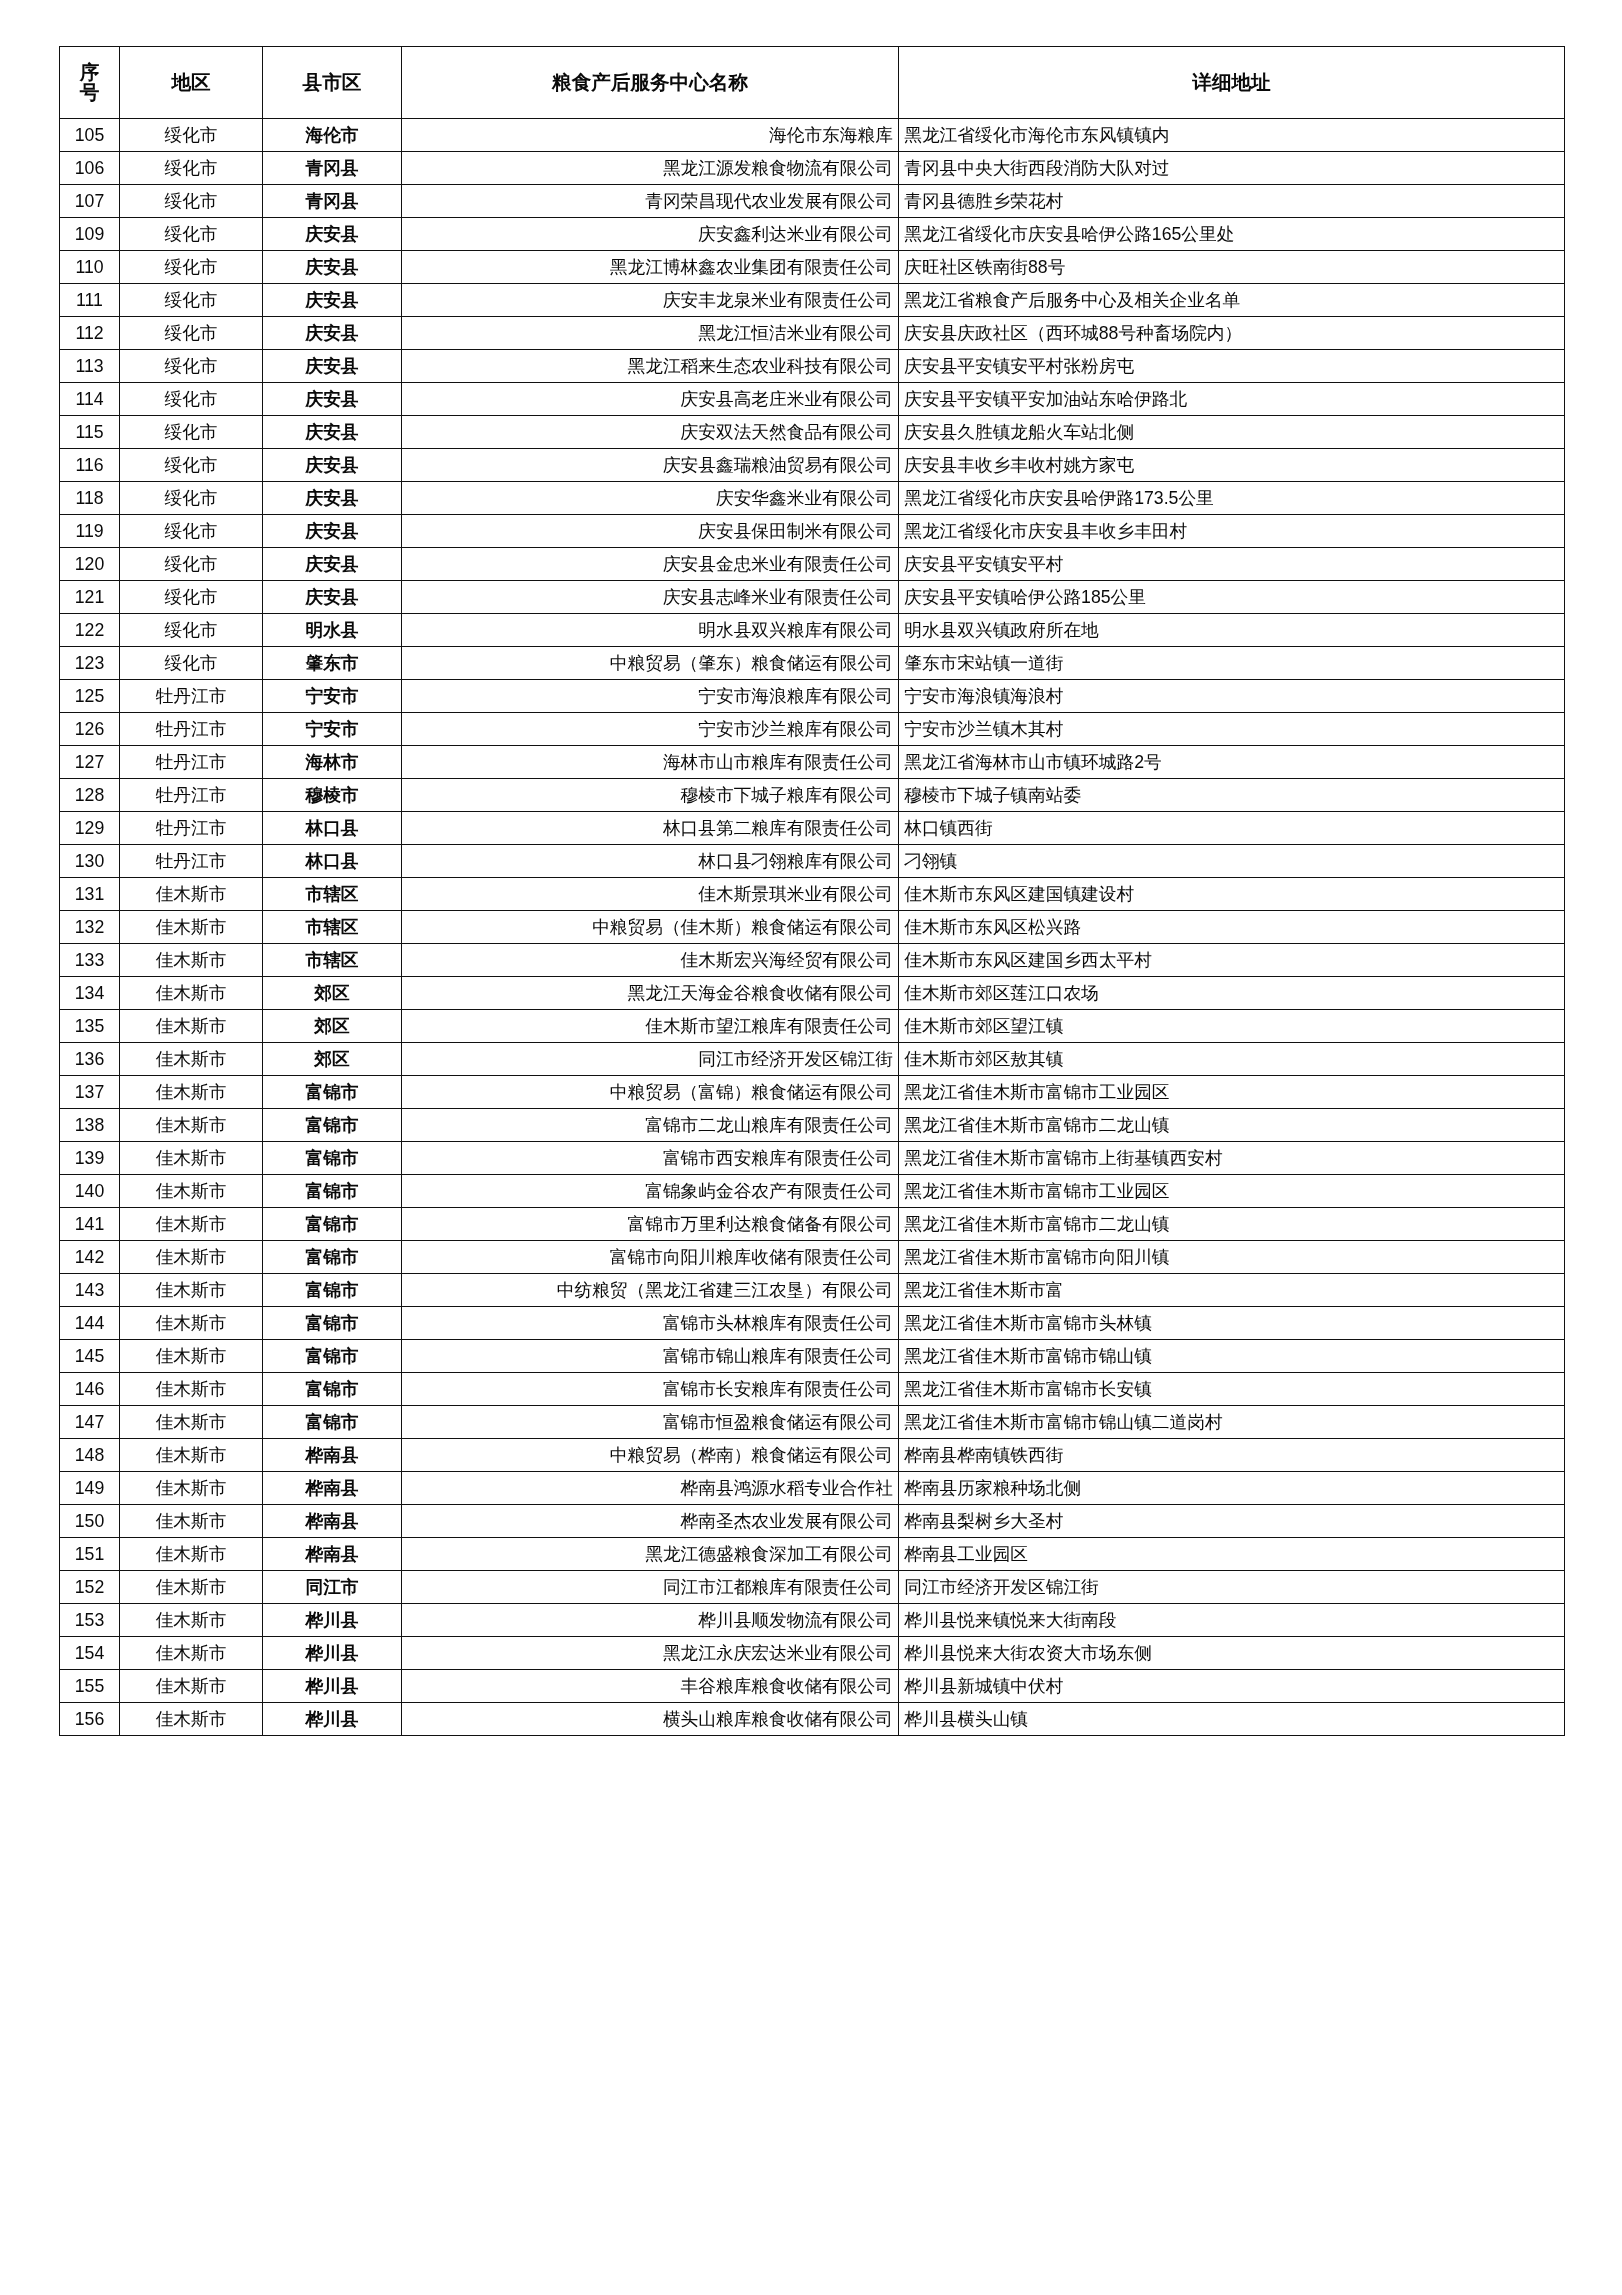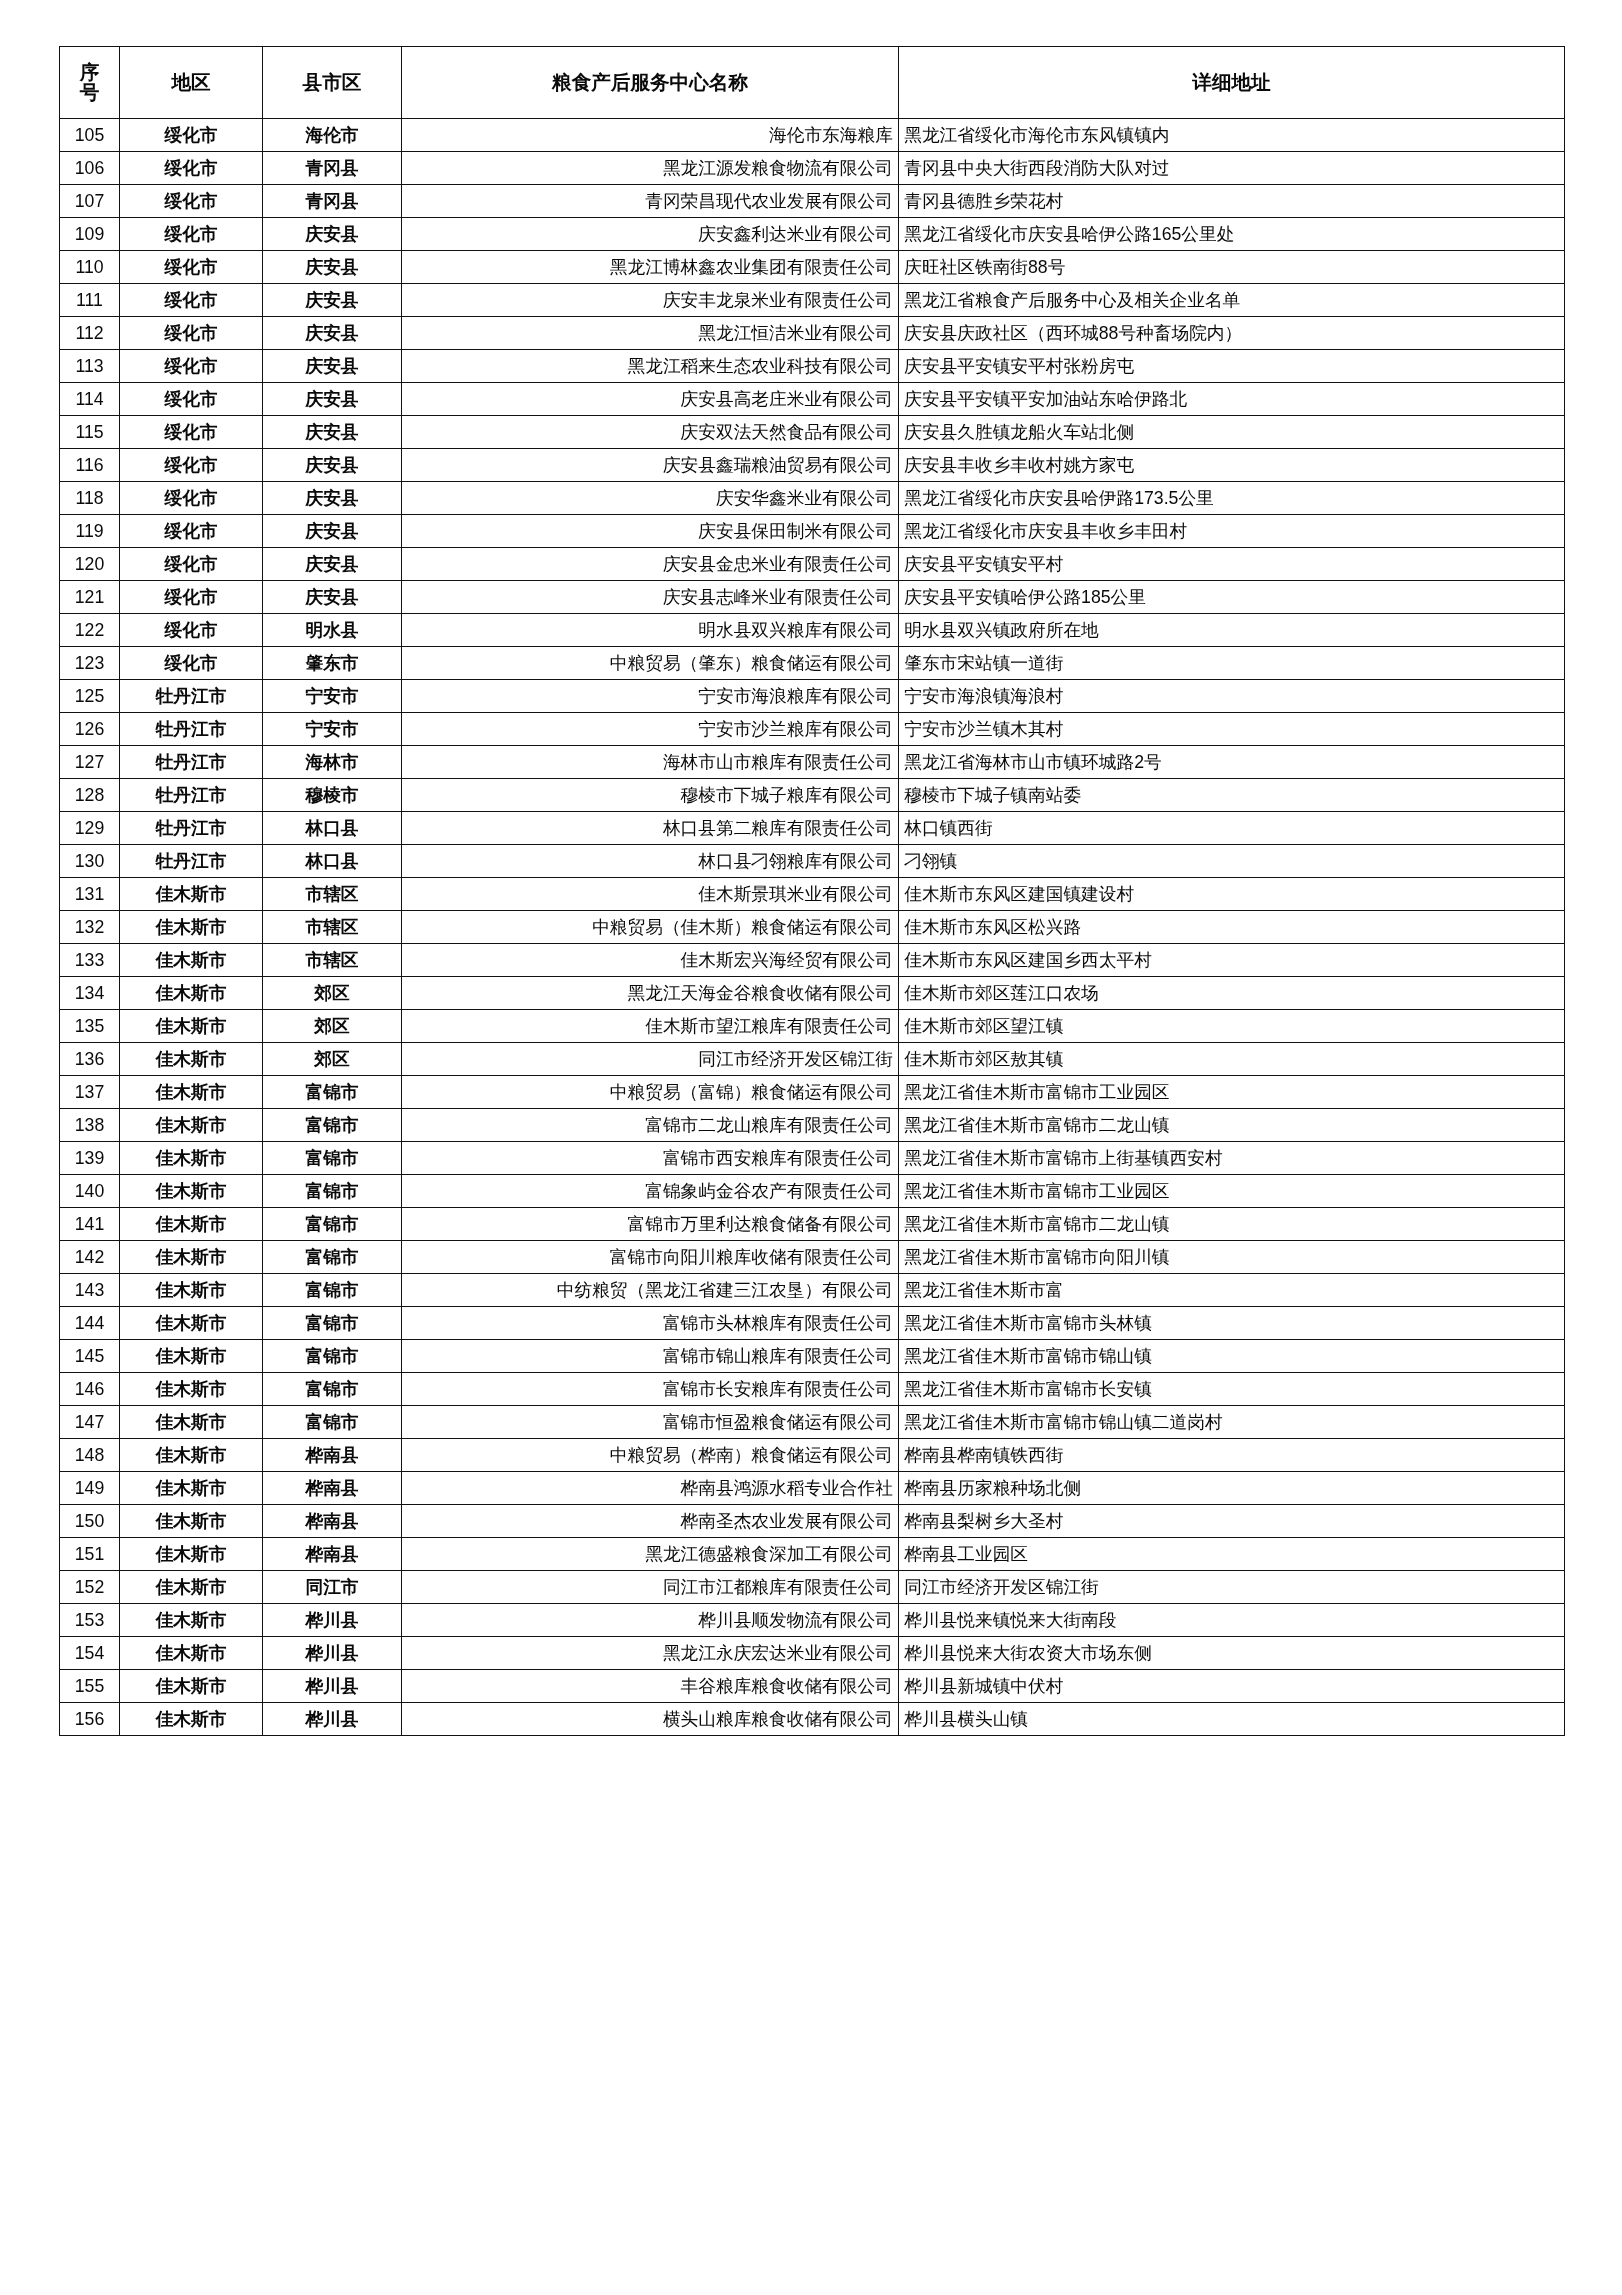--- a/index.html
+++ b/index.html
@@ -49,21 +49,21 @@
     height: 63px;
     font-size: 19.6px;
   }
   col.c-idx   { width: 60px; }
   col.c-reg   { width: 143px; }
   col.c-cnty  { width: 139px; }
   col.c-name  { width: 497px; }
   col.c-addr  { width: 666px; }
 
   td.idx  { text-align: center; font-size: 16.4px; }
-  td.reg  { text-align: center; font-weight: bold; }
+  td.reg  { text-align: center; font-weight: normal; }
   td.cnty { text-align: center; font-weight: bold; }
   td.name { text-align: right; padding-left: 7.9px; }
   td.addr { text-align: left; padding-left: 7.9px; }
 
   tbody tr { height: 33px; }
 
   .hdr-idx-inner {
     display: block;
     line-height: 1.05;
     font-size: 19.6px;

